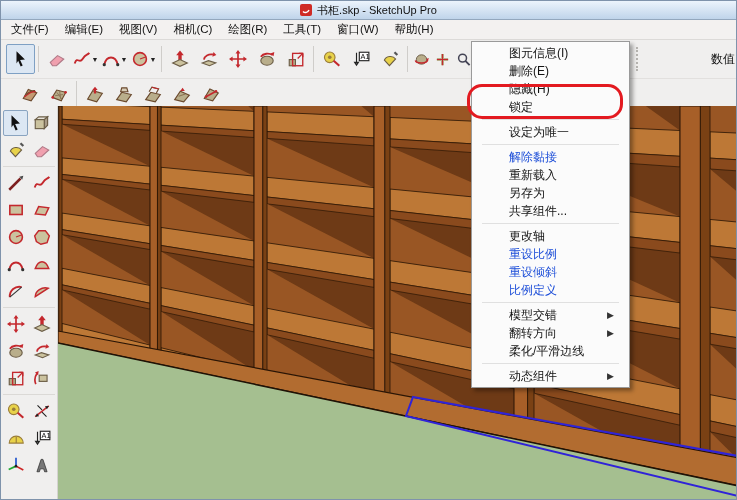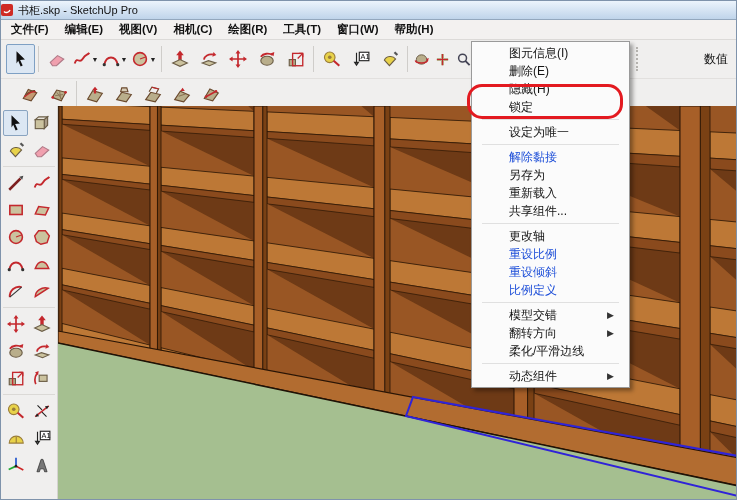--- a/index.html
+++ b/index.html
@@ -1,39 +1,39 @@
 <!DOCTYPE html>
 <html><head>
 <meta charset="utf-8">
 <style>
   html,body{margin:0;padding:0;}
   body{width:737px;height:500px;position:relative;overflow:hidden;
        font-family:"Liberation Sans",sans-serif;background:#f0efee;
        border:1px solid #7f93ab;box-sizing:border-box;}
   .titlebar{height:18px;background:linear-gradient(#ecf4fc,#bfd4ea);display:flex;
-            align-items:center;padding:0 0;font-size:11px;color:#111;
-            border-bottom:1px solid #93a7bd;}
+            align-items:center;padding:0 20px;font-size:11px;color:#111;
+            border-bottom:1px solid #93a7bd;justify-content:center;}
   .titlebar .logo{margin-right:5px;display:flex;}
   .menubar{height:19px;display:flex;align-items:flex-start;background:#f3f1f0;
-           border-bottom:1px solid #dcdad8;font-size:11.5px;padding-left:2px;color:#111;font-weight:bold;}
+           border-bottom:1px solid #dcdad8;font-size:11.5px;padding-left:2px;color:#111;}
   .menu-item{padding:2px 8px;white-space:nowrap;}
   .tb1{height:38px;display:flex;align-items:center;padding-left:5px;
        border-bottom:1px solid #e2e0de;background:#f0efee;}
   .tb2{height:29px;display:flex;align-items:center;padding-left:14px;
        border-bottom:1px solid #d6d4d1;background:#f0efee;}
   .tbtn{width:29px;height:30px;display:flex;align-items:center;justify-content:center;
         box-sizing:border-box;}
   .tb2 .tbtn{height:26px;}
   .tbtn.small{width:21px;}
   .tbtn.pressed{border:1px solid #7ea0c4;background:#dce7f3;border-radius:2px;}
   .dd{font-size:7px;color:#222;margin-left:1px;}
   .icn{display:flex;}
   .vsep{width:1px;height:26px;background:#cfcdca;margin:0 3px;flex:0 0 auto;}
   .dots{width:3px;height:24px;border-left:2px dotted #b6b4b0;margin:0 5px;flex:0 0 auto;}
-  .vcb{margin-left:auto;font-size:12px;color:#111;padding-right:8px;white-space:nowrap;}
+  .vcb{margin-left:auto;font-size:12px;color:#111;padding-right:1px;white-space:nowrap;}
   .sidebar{position:absolute;left:0;top:105px;width:57px;bottom:0;background:#f0efee;
            border-right:1px solid #d5d3d0;display:flex;flex-wrap:wrap;
            align-content:flex-start;padding:4px 2px;gap:1px;box-sizing:border-box;z-index:5;}
   .sbtn{width:25px;height:26px;display:flex;align-items:center;justify-content:center;
         box-sizing:border-box;}
   .sbtn.pressed{border:1px solid #8aa4c0;background:#dce7f3;border-radius:2px;}
   .hsep{width:100%;height:1px;background:#dbd9d6;margin:2px 0;}
   .canvas{position:absolute;left:57px;top:105px;width:680px;height:395px;background:#fff;}
   .ctx{position:absolute;left:470px;top:40px;width:141px;background:#fbfbfb;
        border:1px solid #9a9a9a;box-shadow:3px 3px 4px rgba(0,0,0,.35);
@@ -677,22 +677,22 @@
 
 <div class="ctx">
     <div class="ctx-item">图元信息(I)</div>
     <div class="ctx-item">删除(E)</div>
     <div class="ctx-item">隐藏(H)</div>
     <div class="ctx-item">锁定</div>
     <div class="ctx-sep"></div>
     <div class="ctx-item">设定为唯一</div>
     <div class="ctx-sep"></div>
     <div class="ctx-item disabled">解除黏接</div>
+    <div class="ctx-item">重新载入</div>
     <div class="ctx-item">另存为</div>
-    <div class="ctx-item">重新载入</div>
     <div class="ctx-item">共享组件...</div>
     <div class="ctx-sep"></div>
     <div class="ctx-item">更改轴</div>
     <div class="ctx-item disabled">重设比例</div>
     <div class="ctx-item disabled">重设倾斜</div>
     <div class="ctx-item disabled">比例定义</div>
     <div class="ctx-sep"></div>
     <div class="ctx-item">模型交错<span class="arrow">▶</span></div>
     <div class="ctx-item">翻转方向<span class="arrow">▶</span></div>
     <div class="ctx-item">柔化/平滑边线</div>

